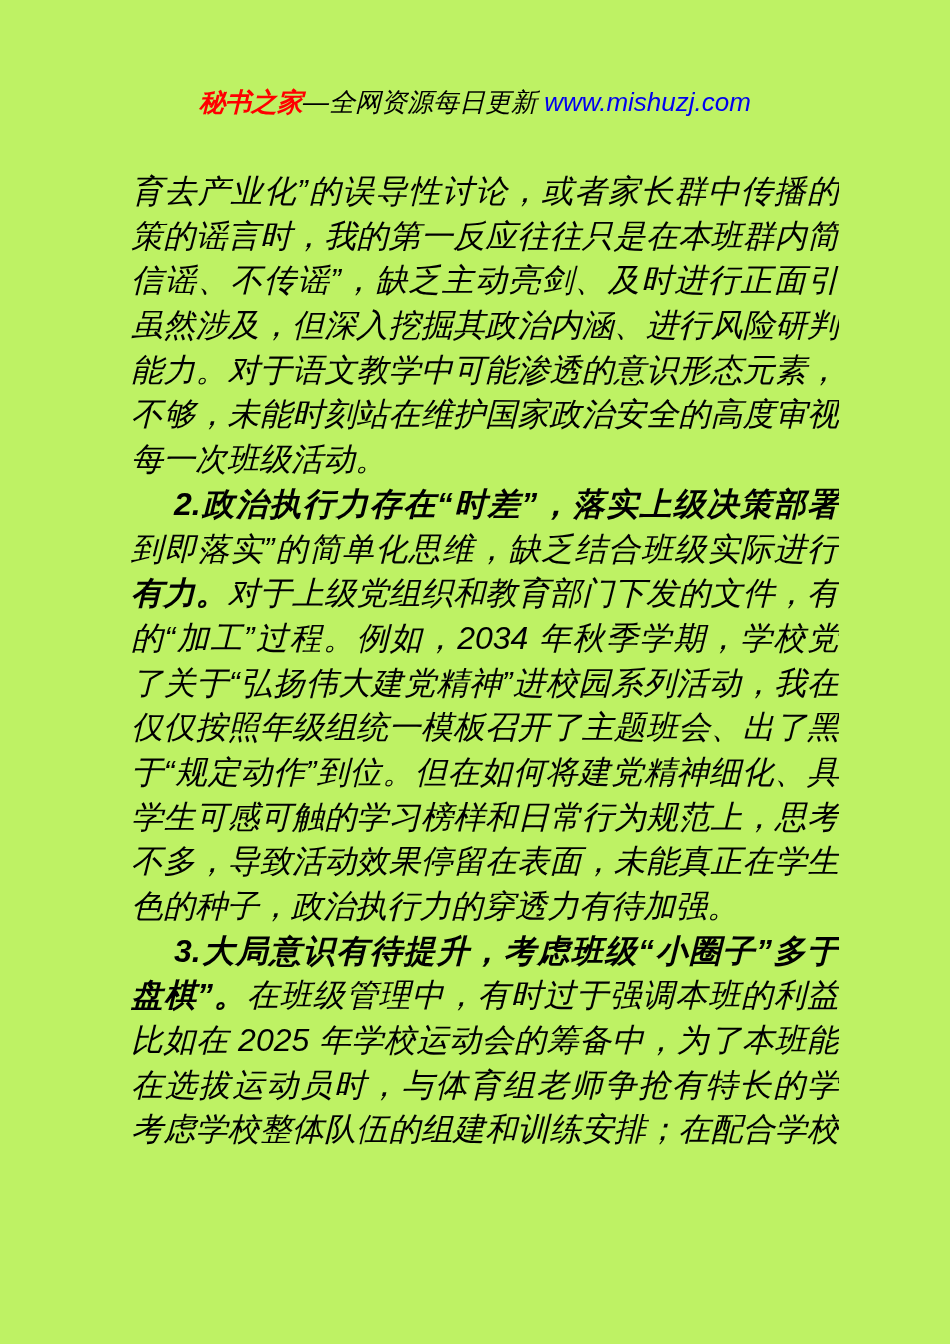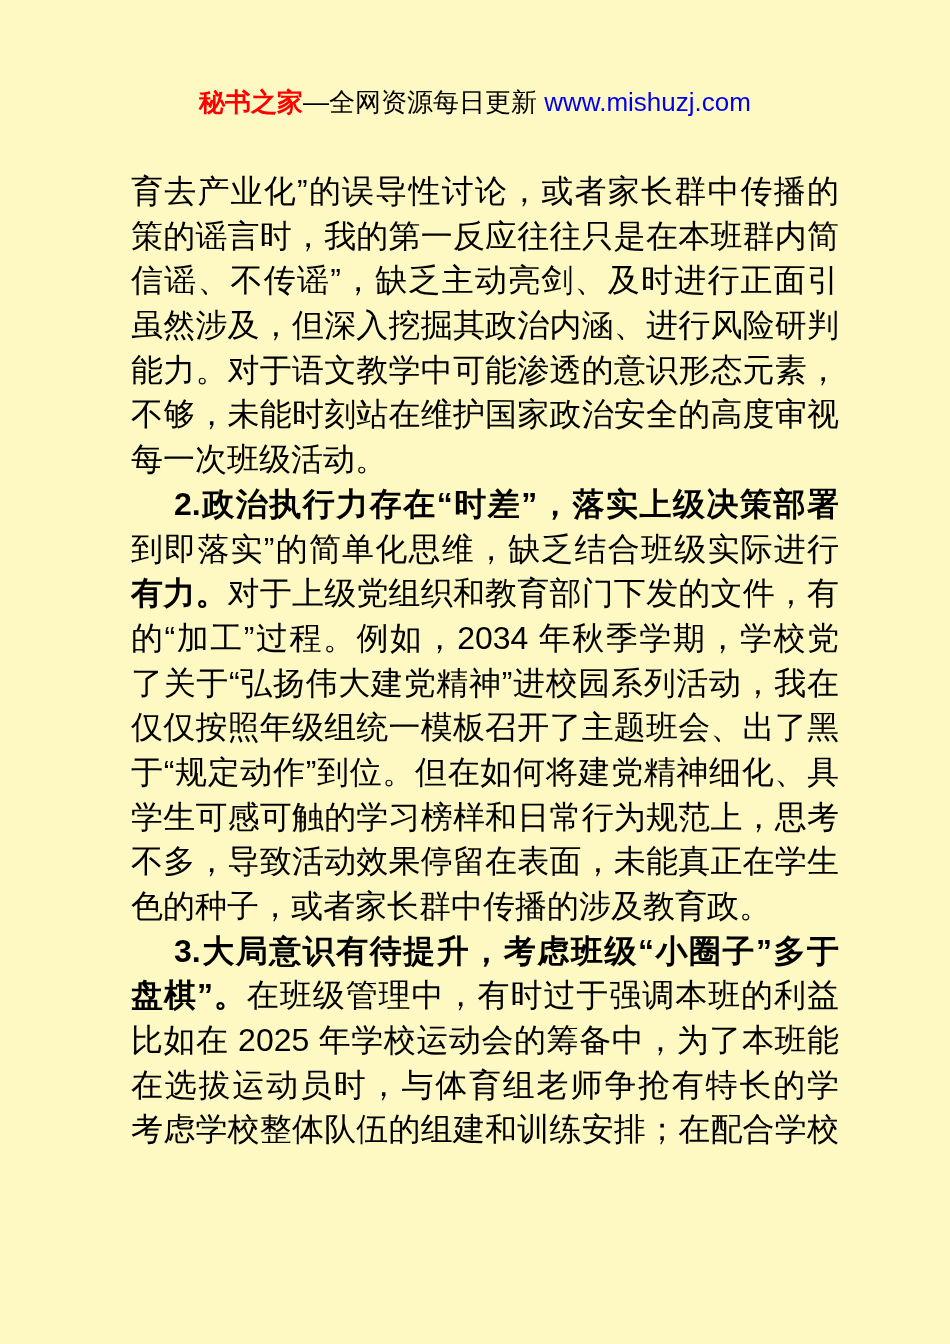--- a/index.html
+++ b/index.html
@@ -39,21 +39,21 @@
     text-align: justify;
     text-align-last: justify;
   }
   .line.short { text-align-last: left; }
   .line.indent { text-indent: 43px; }
   .seg-bold { font-weight: bold; }
 </style>
 </head>
 <body>
 
-<div class="page" style="background: #fef9c3; color: rgb(0, 0, 0);">
+<div class="page" style="background: #bef264; color: rgb(0, 0, 0); font-style: italic;">
 
   <div class="site-header">
     <span class="brand" style="color: rgb(255, 0, 0);">秘书之家</span><span class="sep">—</span><span class="tagline">全网资源每日更新</span><span>&nbsp;</span><span class="url" style="color: rgb(0, 0, 238);">www.mishuzj.com</span>
   </div>
 
   <div class="doc-body">
       <div class="line"><span>育去产业化”的误导性讨论，或者家长群中传播的涉及教育政</span></div>
       <div class="line"><span>策的谣言时，我的第一反应往往只是在本班群内简单提醒“不</span></div>
       <div class="line"><span>信谣、不传谣”，缺乏主动亮剑、及时进行正面引导的意识和</span></div>
       <div class="line"><span>虽然涉及，但深入挖掘其政治内涵、进行风险研判的敏感性还</span></div>
@@ -62,21 +62,21 @@
       <div class="line short"><span>每一次班级活动。</span></div>
       <div class="line indent"><span class="seg-bold">2.政治执行力存在“时差”，落实上级决策部署不够坚决</span></div>
       <div class="line"><span>到即落实”的简单化思维，缺乏结合班级实际进行创造性转化</span></div>
       <div class="line"><span class="seg-bold">有力。</span><span>对于上级党组织和教育部门下发的文件，有时存在“收</span></div>
       <div class="line"><span>的“加工”过程。例如，2034 年秋季学期，学校党总支部署</span></div>
       <div class="line"><span>了关于“弘扬伟大建党精神”进校园系列活动，我在执行时，</span></div>
       <div class="line"><span>仅仅按照年级组统一模板召开了主题班会、出了黑板报，满足</span></div>
       <div class="line"><span>于“规定动作”到位。但在如何将建党精神细化、具体化为小</span></div>
       <div class="line"><span>学生可感可触的学习榜样和日常行为规范上，思考不深、办法</span></div>
       <div class="line"><span>不多，导致活动效果停留在表面，未能真正在学生心中种下红</span></div>
-      <div class="line short"><span>色的种子，或者家长群中传播的涉及教育政。</span></div>
+      <div class="line short"><span>色的种子，政治执行力的穿透力有待加强。</span></div>
       <div class="line indent"><span class="seg-bold">3.大局意识有待提升，考虑班级“小圈子”多于学校“一</span></div>
       <div class="line"><span class="seg-bold">盘棋”。</span><span>在班级管理中，有时过于强调本班的利益和特殊性。</span></div>
       <div class="line"><span>比如在 2025 年学校运动会的筹备中，为了本班能取得好成绩，</span></div>
       <div class="line"><span>在选拔运动员时，与体育组老师争抢有特长的学生，没有充分</span></div>
       <div class="line"><span>考虑学校整体队伍的组建和训练安排；在配合学校各科室工作</span></div>
     </div>
 
 </div>
 
 </body></html>

